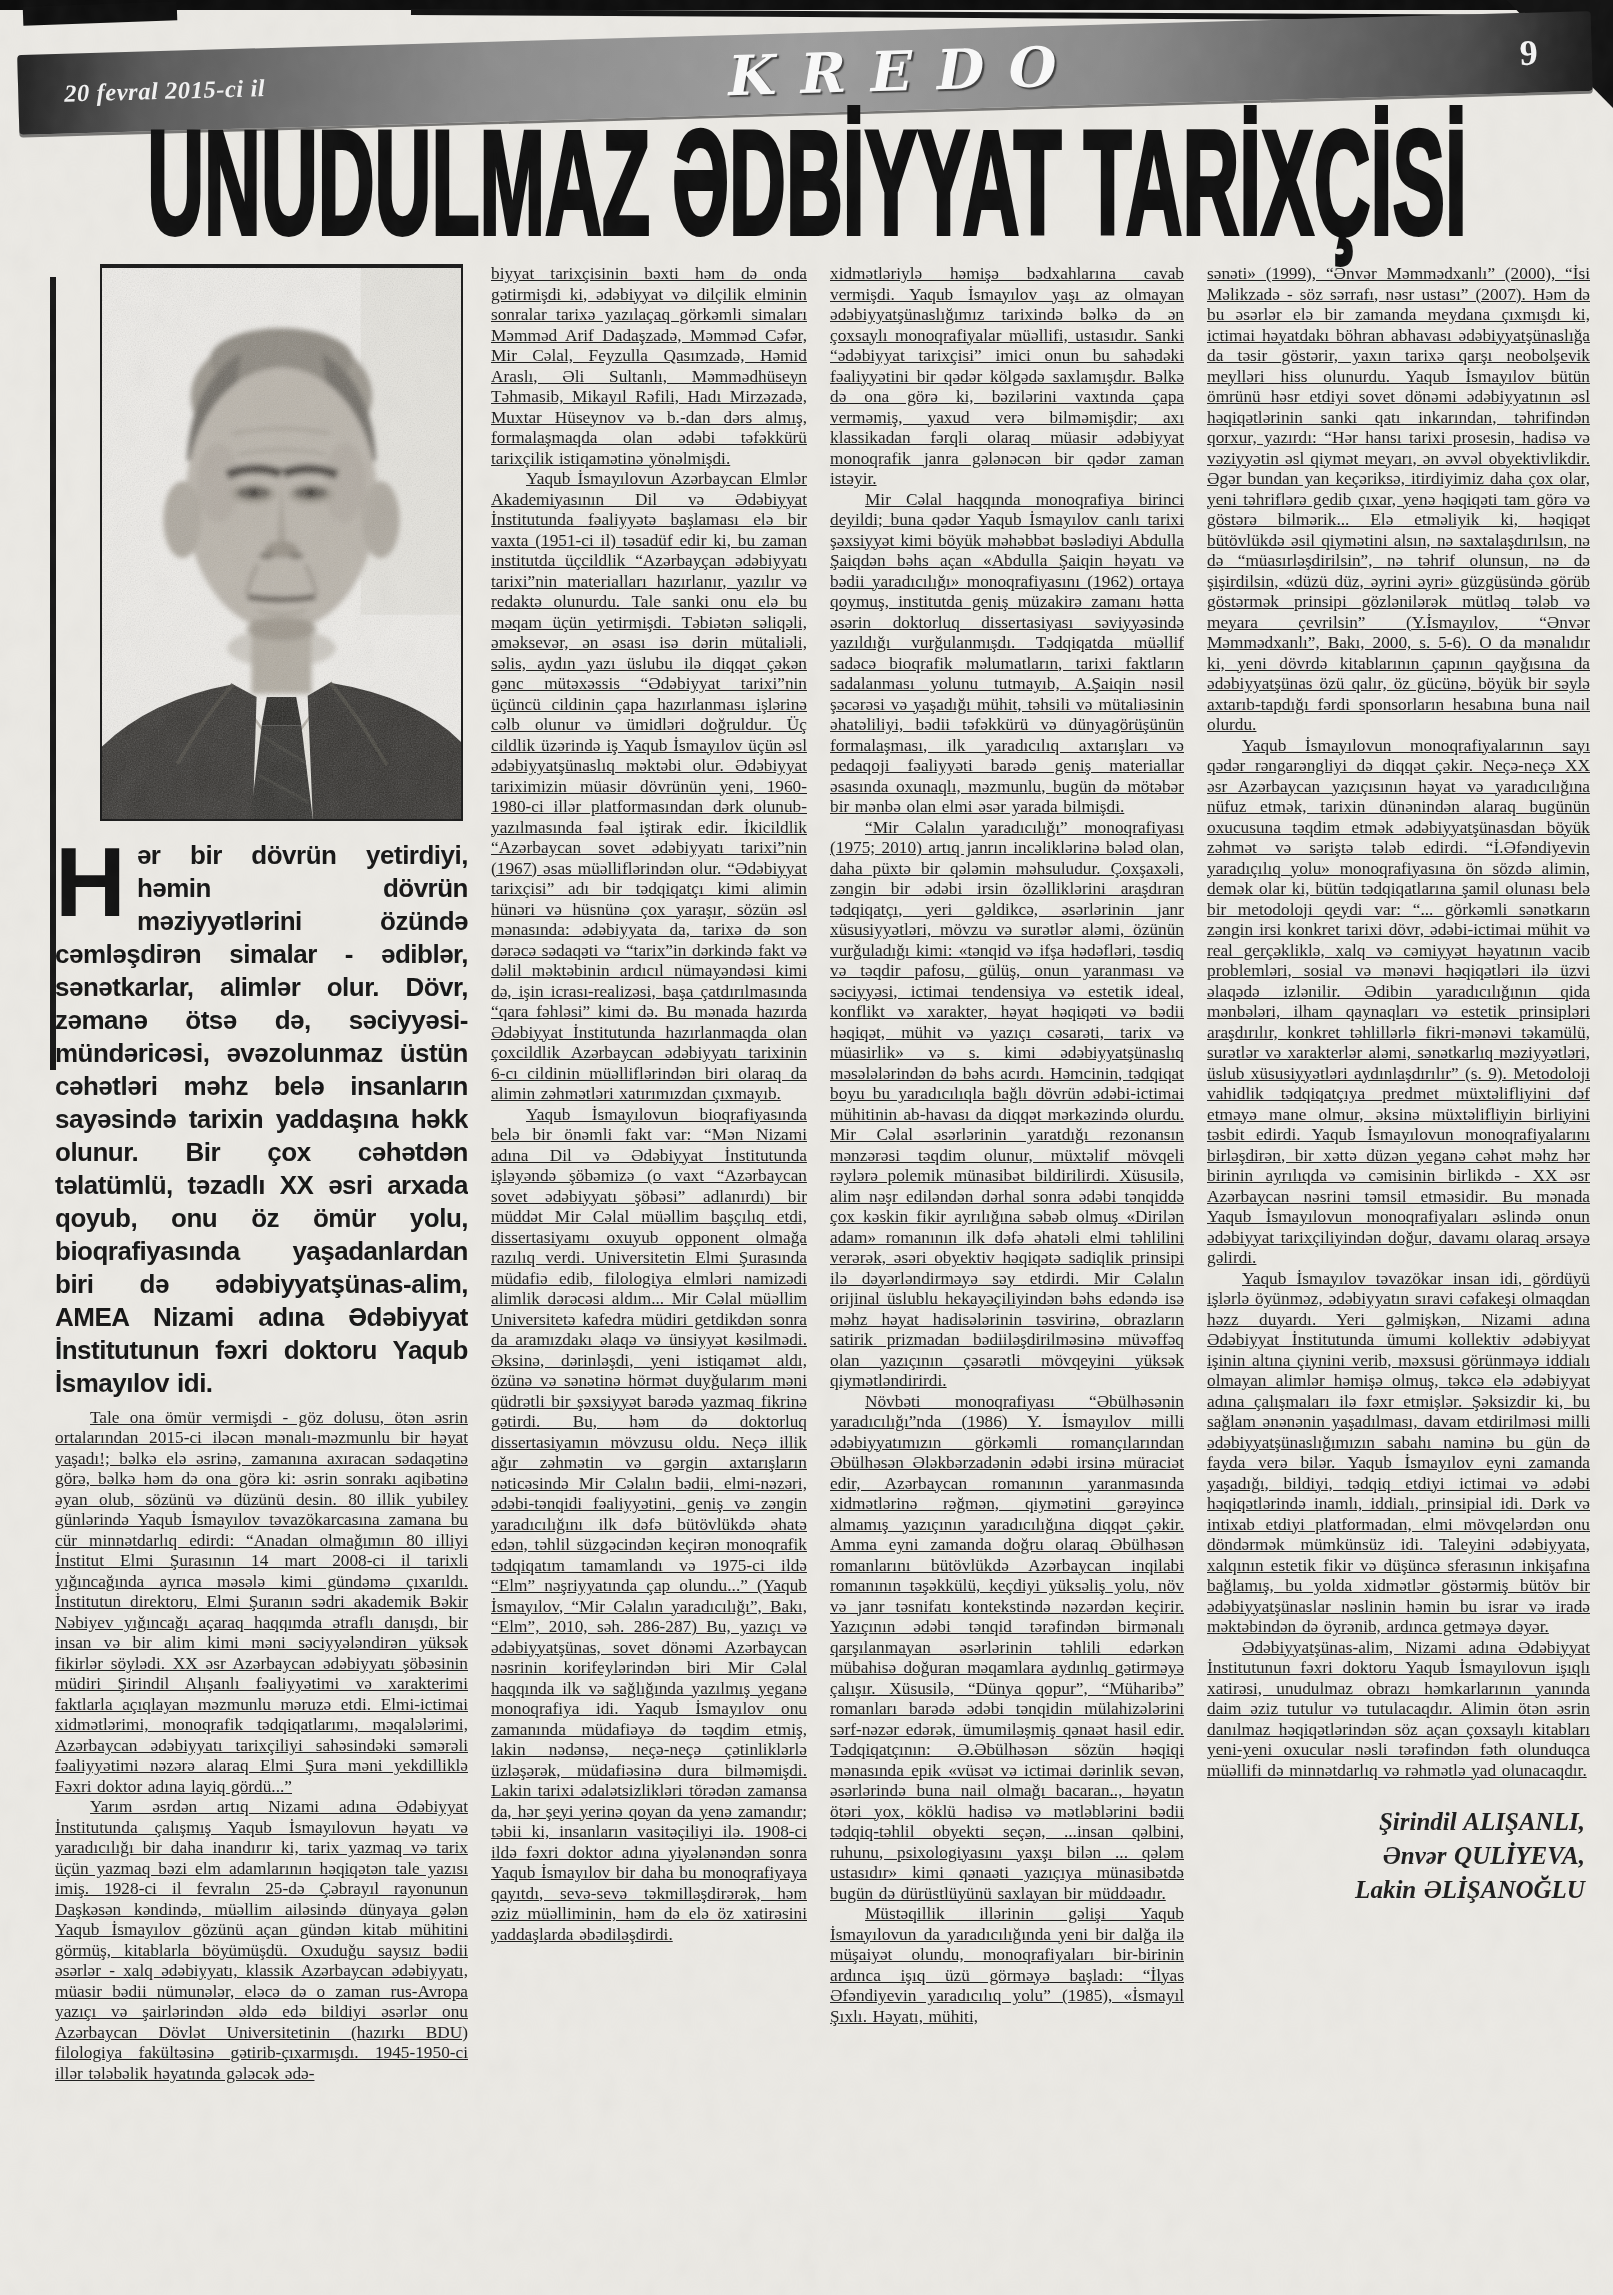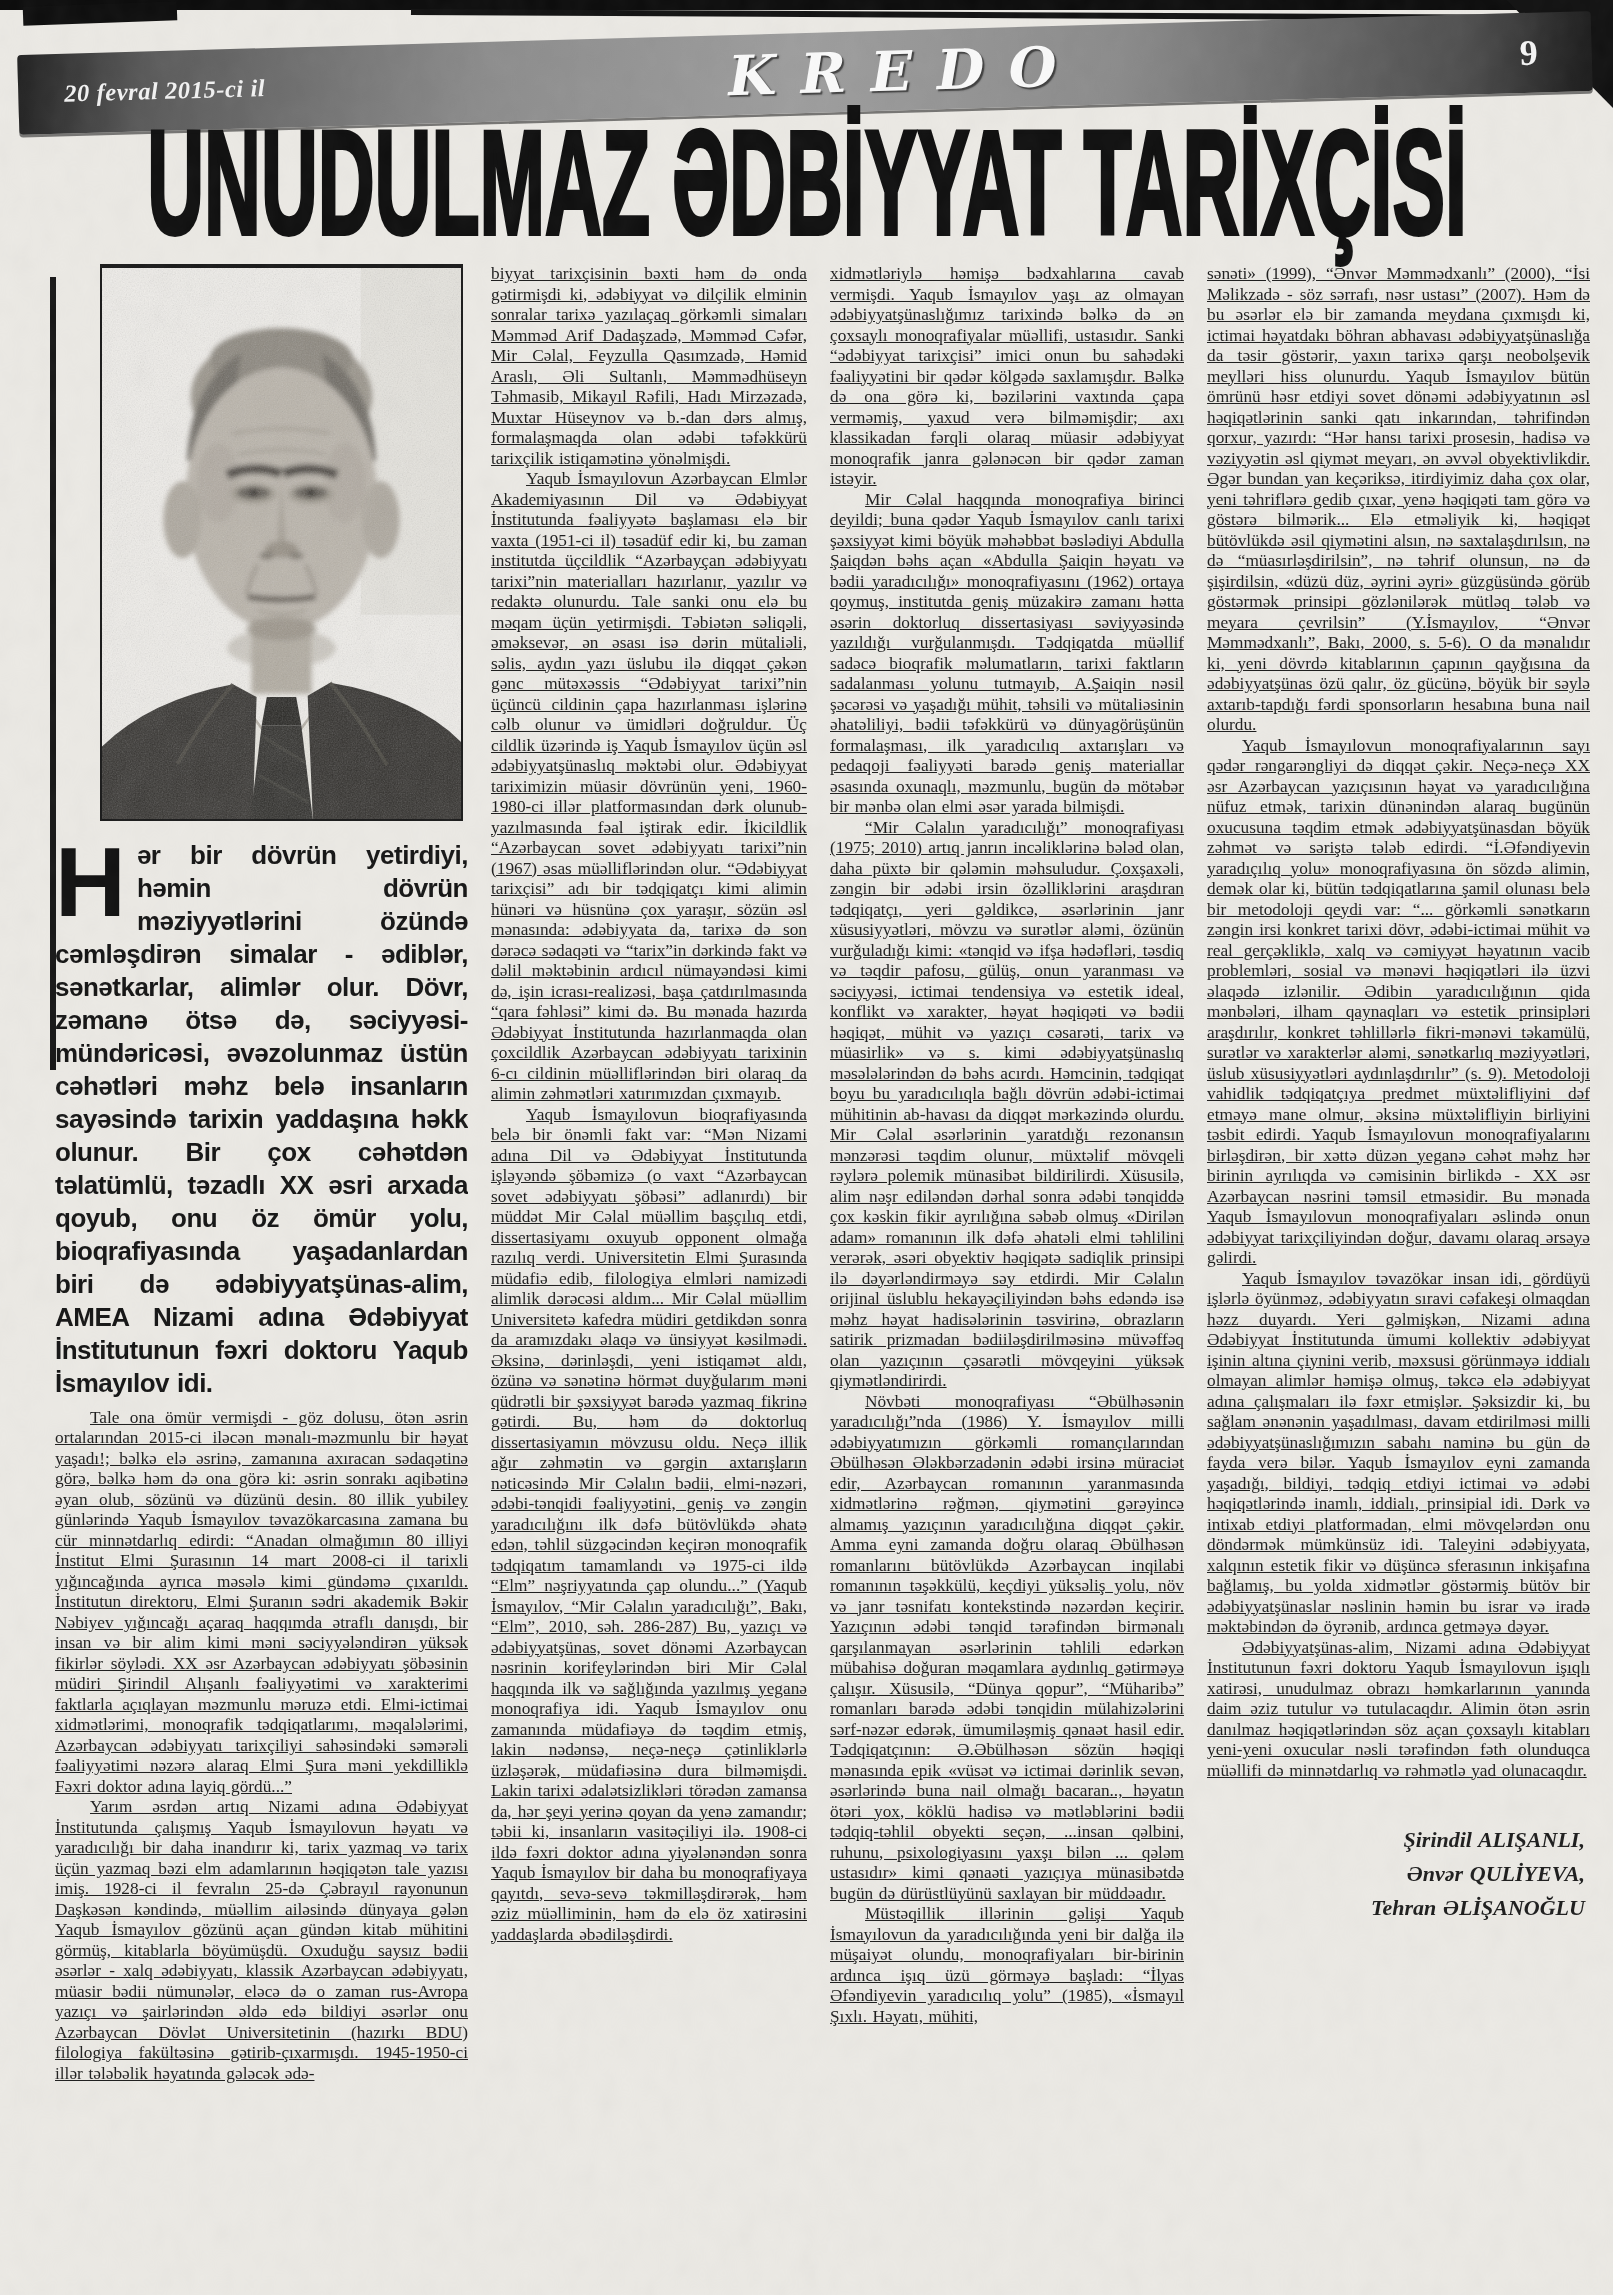--- a/index.html
+++ b/index.html
@@ -38,22 +38,22 @@
   .para.flush{text-indent:0;}
   
   .photo{margin-left:45px;width:363px;height:557px;border:2.6px solid #1a1a1a;border-top-width:4.5px;
          box-sizing:border-box;background:#f0eeea;}
   .photo svg{display:block;width:100%;height:100%;}
   
   .intro{margin:18px 0 7.7px 0;font-family:"Liberation Sans",sans-serif;font-weight:bold;
          font-size:26px;line-height:33px;letter-spacing:-0.5px;color:#141414;text-align:justify;}
   .dropcap{float:left;font-size:98px;line-height:76px;margin:5.1px 11.6px 0 0;font-weight:bold;color:#101010;}
   
-  .byline{margin-top:42px;text-align:right;font-style:italic;font-weight:bold;
-          font-size:22px;line-height:34px;padding-right:5.1px;text-indent:0;}
+  .byline{margin-top:24px;text-align:right;font-style:italic;font-weight:bold;
+          font-size:25px;line-height:34px;padding-right:5.1px;text-indent:0;}
   .byline-line{white-space:nowrap;}
   
   .grain{position:absolute;left:0;top:0;width:100%;height:100%;opacity:.06;pointer-events:none;}
 </style>
 </head>
 <body>
 
 <div class="page">
 
   <div class="top-edge"></div>
@@ -164,21 +164,21 @@
 
       <p class="para flush">sənəti» (1999), “Ənvər Məmmədxanlı” (2000), “İsi Məlikzadə - söz sərrafı, nəsr ustası” (2007). Həm də bu əsərlər elə bir zamanda meydana çıxmışdı ki, ictimai həyatdakı böhran abhavası ədəbiyyatşünaslığa da təsir göstərir, yaxın tarixə qarşı neobolşevik meylləri hiss olunurdu. Yaqub İsmayılov bütün ömrünü həsr etdiyi sovet dönəmi ədəbiyyatının əsl həqiqətlərinin sanki qatı inkarından, təhrifindən qorxur, yazırdı: “Hər hansı tarixi prosesin, hadisə və vəziyyətin əsl qiymət meyarı, ən əvvəl obyektivlikdir. Əgər bundan yan keçəriksə, itirdiyimiz daha çox olar, yeni təhriflərə gedib çıxar, yenə həqiqəti tam görə və göstərə bilmərik... Elə etməliyik ki, həqiqət bütövlükdə əsil qiymətini alsın, nə saxtalaşdırılsın, nə də “müasırləşdirilsin”, nə təhrif olunsun, nə də şişirdilsin, «düzü düz, əyrini əyri» güzgüsündə görüb göstərmək prinsipi gözlənilərək mütləq tələb və meyara çevrilsin” (Y.İsmayılov, “Ənvər Məmmədxanlı”, Bakı, 2000, s. 5-6). O da mənalıdır ki, yeni dövrdə kitablarının çapının qayğısına da ədəbiyyatşünas özü qalır, öz gücünə, böyük bir səylə axtarıb-tapdığı fərdi sponsorların hesabına buna nail olurdu.</p>
           <p class="para">Yaqub İsmayılovun monoqrafiyalarının sayı qədər rəngarəngliyi də diqqət çəkir. Neçə-neçə XX əsr Azərbaycan yazıçısının həyat və yaradıcılığına nüfuz etmək, tarixin dünənindən alaraq bugünün oxucusuna təqdim etmək ədəbiyyatşünasdan böyük zəhmət və səriştə tələb edirdi. “İ.Əfəndiyevin yaradıçılıq yolu» monoqrafiyasına ön sözdə alimin, demək olar ki, bütün tədqiqatlarına şamil olunası belə bir metodoloji qeydi var: “... görkəmli sənətkarın zəngin irsi konkret tarixi dövr, ədəbi-ictimai mühit və real gerçəkliklə, xalq və cəmiyyət həyatının vacib problemləri, sosial və mənəvi həqiqətləri ilə üzvi əlaqədə izlənilir. Ədibin yaradıcılığının qida mənbələri, ilham qaynaqları və estetik prinsipləri araşdırılır, konkret təhlillərlə fikri-mənəvi təkamülü, surətlər və xarakterlər aləmi, sənətkarlıq məziyyətləri, üslub xüsusiyyətləri aydınlaşdırılır” (s. 9). Metodoloji vahidlik tədqiqatçıya predmet müxtəlifliyini dəf etməyə mane olmur, əksinə müxtəlifliyin birliyini təsbit edirdi. Yaqub İsmayılovun monoqrafiyalarını birləşdirən, bir xəttə düzən yeganə cəhət məhz hər birinin ayrılıqda və cəmisinin birlikdə - XX əsr Azərbaycan nəsrini təmsil etməsidir. Bu mənada Yaqub İsmayılovun monoqrafiyaları əslində onun ədəbiyyat tarixçiliyindən doğur, davamı olaraq ərsəyə gəlirdi.</p>
           <p class="para">Yaqub İsmayılov təvazökar insan idi, gördüyü işlərlə öyünməz, ədəbiyyatın sıravi cəfakeşi olmaqdan həzz duyardı. Yeri gəlmişkən, Nizami adına Ədəbiyyat İnstitutunda ümumi kollektiv ədəbiyyat işinin altına çiynini verib, məxsusi görünməyə iddialı olmayan alimlər həmişə olmuş, təkcə elə ədəbiyyat adına çalışmaları ilə fəxr etmişlər. Şəksizdir ki, bu sağlam ənənənin yaşadılması, davam etdirilməsi milli ədəbiyyatşünaslığımızın sabahı naminə bu gün də fayda verə bilər. Yaqub İsmayılov eyni zamanda yaşadığı, bildiyi, tədqiq etdiyi ictimai və ədəbi həqiqətlərində inamlı, iddialı, prinsipial idi. Dərk və intixab etdiyi platformadan, elmi mövqelərdən onu döndərmək mümkünsüz idi. Taleyini ədəbiyyata, xalqının estetik fikir və düşüncə sferasının inkişafına bağlamış, bu yolda xidmətlər göstərmiş bütöv bir ədəbiyyatşünaslar nəslinin həmin bu israr və iradə məktəbindən də öyrənib, ardınca getməyə dəyər.</p>
           <p class="para">Ədəbiyyatşünas-alim, Nizami adına Ədəbiyyat İnstitutunun fəxri doktoru Yaqub İsmayılovun işıqlı xatirəsi, unudulmaz obrazı həmkarlarının yanında daim əziz tutulur və tutulacaqdır. Alimin ötən əsrin danılmaz həqiqətlərindən söz açan çoxsaylı kitabları yeni-yeni oxucular nəsli tərəfindən fəth olunduqca müəllifi də minnətdarlıq və rəhmətlə yad olunacaqdır.</p>
         </div>
       <div class="byline">
 
       <div class="byline-line">Şirindil ALIŞANLI,</div>
           <div class="byline-line">Ənvər QULİYEVA,</div>
-          <div class="byline-line">Tehran ƏLİŞANOĞLU</div>
+          <div class="byline-line">Lakin ƏLİŞANOĞLU</div>
         </div>
     </div>
 
   </div>
 
   <svg class="grain" viewBox="0 0 100 100" preserveAspectRatio="none" xmlns="http://www.w3.org/2000/svg">
     <filter id="pagenoise">
         <feTurbulence type="fractalNoise" baseFrequency="0.8" numOctaves="2"></feTurbulence>
         <feColorMatrix type="saturate" values="0"></feColorMatrix>
       </filter>

